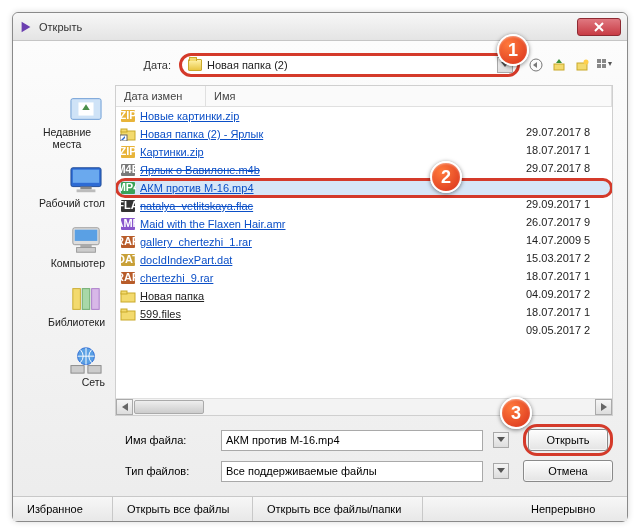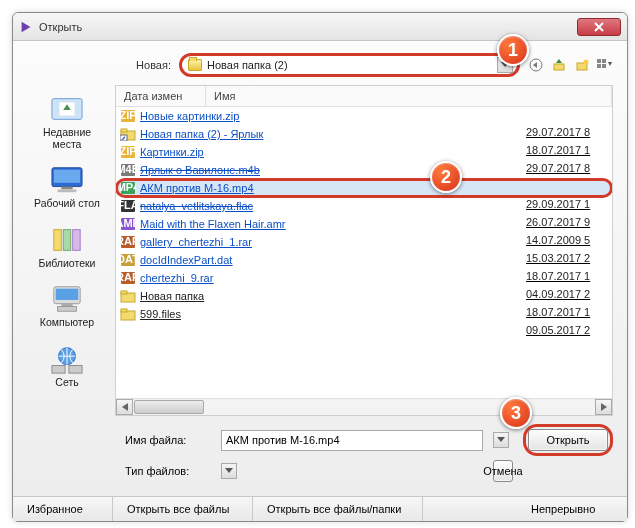--- a/index.html
+++ b/index.html
@@ -16,29 +16,29 @@
 .folder-combo { flex: 1; display: flex; align-items: center; height: 24px; border: 3px solid #d43a2a; border-radius: 12px; background: #fff; padding: 0 4px 0 6px; gap: 5px; position: relative; }
 .folder-combo .folder-icon { width: 14px; height: 12px; background: linear-gradient(#fff2a8,#e8c643); border-radius: 1px; border: 1px solid #c9a92a; position: relative; }
 .folder-combo .folder-icon::before { content: ""; position: absolute; top:-3px; left:0; width:6px; height:3px; background:#f3da6e; border:1px solid #c9a92a; border-bottom:none; border-radius:1px 1px 0 0; }
 .folder-text { flex: 1; color: #222; }
 .combo-arrow { width: 16px; height: 16px; border: 1px solid #a9a9a9; background: linear-gradient(#f5f5f5,#ddd); display: flex; align-items: center; justify-content: center; }
 .tool-icons { display: flex; gap: 7px; }
 .tool-icons .ti { width: 16px; height: 16px; cursor: pointer; display: flex; align-items: center; justify-content: center; }
 .badge { position: absolute; width: 32px; height: 32px; border-radius: 50%; background: radial-gradient(circle at 35% 30%, #ff7a3c,#d8301b); border: 2px solid #fff; box-shadow: 0 1px 4px rgba(0,0,0,.5), inset 0 1px 2px rgba(255,255,255,.4); color: #fff; font-size: 18px; font-weight: bold; display: flex; align-items: center; justify-content: center; z-index: 5; }
 .main { flex: 1; display: flex; gap: 8px; min-height: 0; }
 .places { width: 80px; display: flex; flex-direction: column; gap: 6px; padding-top: 4px; }
-.place { display: flex; flex-direction: column; align-items: center; gap: 2px; padding: 4px 2px; cursor: pointer; }
+.place { display: flex; flex-direction: column; align-items: flex-end; gap: 2px; padding: 4px 2px; cursor: pointer; }
 .place .pic { width: 38px; height: 32px; }
 .place span { text-align: center; font-size: 10.5px; color: #222; line-height: 1.1; }
 .listing { flex: 1; display: flex; flex-direction: column; border: 1px solid #cfcfcf; background: #fff; min-height: 0; }
 .list-header { display: flex; border-bottom: 1px solid #e0e0e0; background: #fafafa; }
 .list-header .col { padding: 4px 8px; border-right: 1px solid #e0e0e0; color: #444; }
 .col-name { flex: 1; }
 .col-date { width: 90px; }
-.rows { flex: 1; overflow: hidden; text-decoration: underline; }
+.rows { flex: 1; overflow: hidden; }
 .row { display: flex; align-items: center; height: 18px; padding: 0 4px; }
 .row .fic { width: 16px; height: 14px; margin-right: 4px; flex-shrink: 0; }
 .row .fname { flex: 1; color: #0b4fc7; text-decoration: underline; white-space: nowrap; overflow: hidden; }
 .row .fname.plain { color: #222; text-decoration: underline; }
 .row.struck .fname { text-decoration: line-through underline; }
 .row .fdate { width: 82px; color: #222; text-align: left; margin-top: 32px; }
 .row.sel { background: #d6e6f7; outline: 3px solid #d43a2a; outline-offset: -2px; border-radius: 10px; position: relative; }
 .hscroll { height: 17px; border-top: 1px solid #e0e0e0; display: flex; background: #f3f3f3; }
 .hscroll .thumb { width: 70px; background: linear-gradient(#eee,#ccc); border: 1px solid #aaa; margin: 1px; border-radius: 2px; }
 .hscroll .track { flex: 1; }
@@ -69,21 +69,21 @@
       <svg width="10" height="10" viewBox="0 0 10 10">
           <path d="M1 1L9 9M9 1L1 9"></path>
         </svg>
     </div>
   </div>
 
   <div class="body">
 
     <div class="folder-row">
       <div style="width:80px"></div>
-      <div class="folder-label">Новая:</div>
+      <div class="folder-label">Дата:</div>
       <div class="folder-combo">
         <div class="folder-icon"></div>
         <div class="folder-text">Новая папка (2)</div>
         <div class="combo-arrow">
             <svg width="8" height="6" viewBox="0 0 8 6">
               <polygon points="0,0 8,0 4,5" fill="#555"></polygon>
             </svg>
           </div>
         <div class="badge" style="top:-22px; right:-12px;">1</div>
       </div>
@@ -132,34 +132,34 @@
           <svg class="pic" viewBox="0 0 40 34">
               <rect x="4" y="4" width="32" height="20" rx="2" fill="#2d6bd4" stroke="#1e4a94"></rect>
               <rect x="6" y="6" width="28" height="14" fill="#6aa9ee"></rect>
               <rect x="14" y="24" width="12" height="3" fill="#888"></rect>
               <rect x="10" y="27" width="20" height="3" fill="#bbb"></rect>
             </svg>
           <span>Рабочий стол</span>
         </div>
         <div class="place">
           <svg class="pic" viewBox="0 0 40 34">
-              <rect x="6" y="6" width="8" height="22" fill="#f3da6e" stroke="#c9a92a"></rect>
-              <rect x="16" y="6" width="8" height="22" fill="#a8d8a8" stroke="#6aa96a"></rect>
-              <rect x="26" y="6" width="8" height="22" fill="#d8b8e8" stroke="#a878c8"></rect>
-            </svg>
-          <span>Библиотеки</span>
-        </div>
-        <div class="place">
-          <svg class="pic" viewBox="0 0 40 34">
               <rect x="6" y="4" width="28" height="18" rx="2" fill="#ddd" stroke="#999"></rect>
               <rect x="8" y="6" width="24" height="12" fill="#5aa0e4"></rect>
               <rect x="14" y="22" width="12" height="3" fill="#aaa"></rect>
               <rect x="10" y="25" width="20" height="5" fill="#ccc" stroke="#999"></rect>
             </svg>
           <span>Компьютер</span>
+        </div>
+        <div class="place">
+          <svg class="pic" viewBox="0 0 40 34">
+              <rect x="6" y="6" width="8" height="22" fill="#f3da6e" stroke="#c9a92a"></rect>
+              <rect x="16" y="6" width="8" height="22" fill="#a8d8a8" stroke="#6aa96a"></rect>
+              <rect x="26" y="6" width="8" height="22" fill="#d8b8e8" stroke="#a878c8"></rect>
+            </svg>
+          <span>Библиотеки</span>
         </div>
         <div class="place">
           <svg class="pic" viewBox="0 0 40 34">
               <circle cx="20" cy="14" r="9" fill="#5aa0e4" stroke="#2d6bd4"></circle>
               <path d="M11 14h18M20 5v18M14 7q6 7 0 14M26 7q-6 7 0 14" stroke="#fff" fill="none"></path>
               <rect x="4" y="24" width="14" height="8" fill="#ccc" stroke="#888"></rect>
               <rect x="22" y="24" width="14" height="8" fill="#ccc" stroke="#888"></rect>
             </svg>
           <span>Сеть</span>
         </div>
@@ -326,20 +326,23 @@
           </div>
         <div class="open-wrap">
           <div class="btn">
               <span>Открыть</span>
             </div>
           <div class="badge" style="top:-30px; left:-26px;">3</div>
         </div>
 
         <div class="spacer-col"></div>
         <div>Тип файлов:</div>
+        <div class="bcombo">
+            <span>Все поддерживаемые файлы</span>
+          </div>
         <div class="combo-arrow">
             <svg width="8" height="6" viewBox="0 0 8 6">
               <polygon points="0,0 8,0 4,5" fill="#555"></polygon>
             </svg>
           </div>
         <div class="btn">
             <span>Отмена</span>
           </div>
       </div>
     </div>

